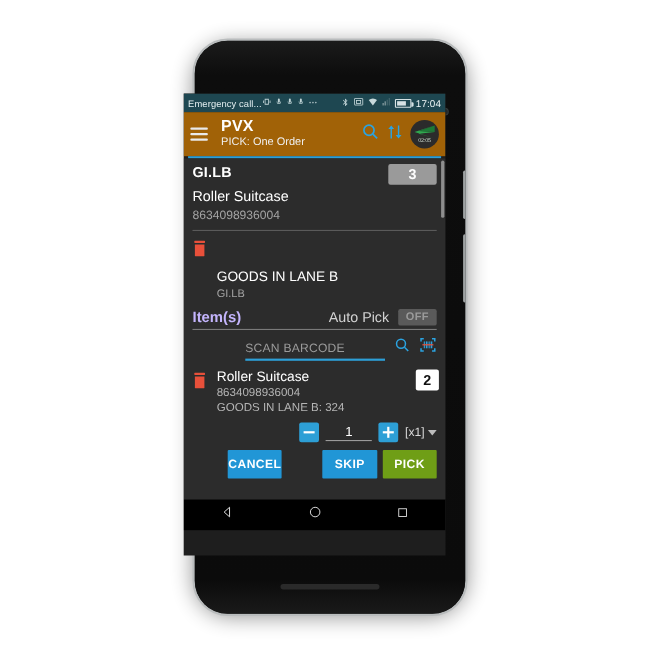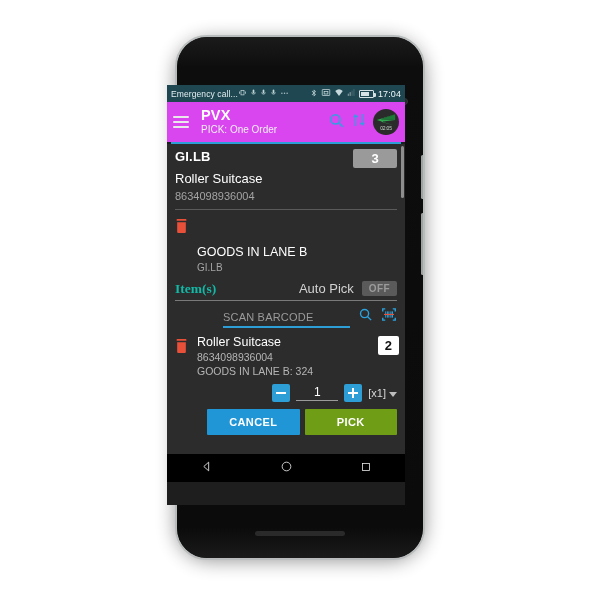--- a/index.html
+++ b/index.html
@@ -113,21 +113,21 @@
   }
   .batt::after {
     content:""; position:absolute; right:-3px; top:2px;
     width:2px; height:4px; background:#d6e2e4; border-radius:0 1px 1px 0;
   }
   .batt i { position:absolute; left:1px; top:1px; bottom:1px; width:8px; background:#d6e2e4; display:block;}
 
   
   .appbar {
     height: 40px;
-    background: #d946ef;
+    background: #a16207;
     display: flex;
     align-items: center;
     padding: 0 6px;
     box-sizing: border-box;
     gap: 6px;
   }
   .hamburger { width: 16px; display:flex; flex-direction:column; gap:3px; cursor:pointer; flex:0 0 auto; }
   .hamburger span { height: 2px; background:#e9e9e9; border-radius:1px; display:block; }
   .appbar-titles { flex: 1 1 auto; margin-left: 6px; line-height: 1.05; }
   .appbar-title { color:#ffffff; font-size: 14.5px; font-weight: 700; letter-spacing:.2px; }
@@ -199,21 +199,21 @@
   .loc-texts { line-height: 1.15; margin-top: 27px; }
   .loc-title { color:#ffffff; font-size: 12.5px; }
   .loc-sub { color:#a4a4a4; font-size: 10px; margin-top: 2px; }
 
   
   .items-bar {
     display:flex; align-items:center;
     padding: 1px 8px 3px;
     gap: 8px;
   }
-  .items-label { color:#14b8a6; font-size: 13.5px; font-weight: 700; flex: 1 1 auto; font-family: Liberation Serif, serif; }
+  .items-label { color:#c4b5fd; font-size: 13.5px; font-weight: 700; flex: 1 1 auto; }
   .autopick-label { color:#d2d2d2; font-size: 13px; }
   .autopick-toggle {
     background:#5a5a5a; color:#9b9b9b;
     font-size: 10px; font-weight:700;
     padding: 2px 7px; border-radius:2px;
     letter-spacing:.4px;
   }
   .items-rule { height:1px; background:#7a7a7a; margin: 0 8px; }
 
   
@@ -477,20 +477,21 @@
 
       <div class="stepper-row">
         <span class="step-btn minus"></span>
         <span class="qty-input">1</span>
         <span class="step-btn plus"></span>
         <span class="multiplier"><span>[x1]</span><i class="caret-down"></i></span>
       </div>
 
       <div class="actions">
         <span class="btn cancel">CANCEL</span>
+        <span class="btn skip">SKIP</span>
         <span class="btn pick">PICK</span>
       </div>
     </div>
 
     <div class="navbar">
       <span class="nav-ic">
         <svg width="13" height="13" viewBox="0 0 24 24" fill="none" stroke="#e6e6e6" stroke-width="1.6">
             <path d="M16 4 L7 12 L16 20 Z"></path>
           </svg>
       </span>

